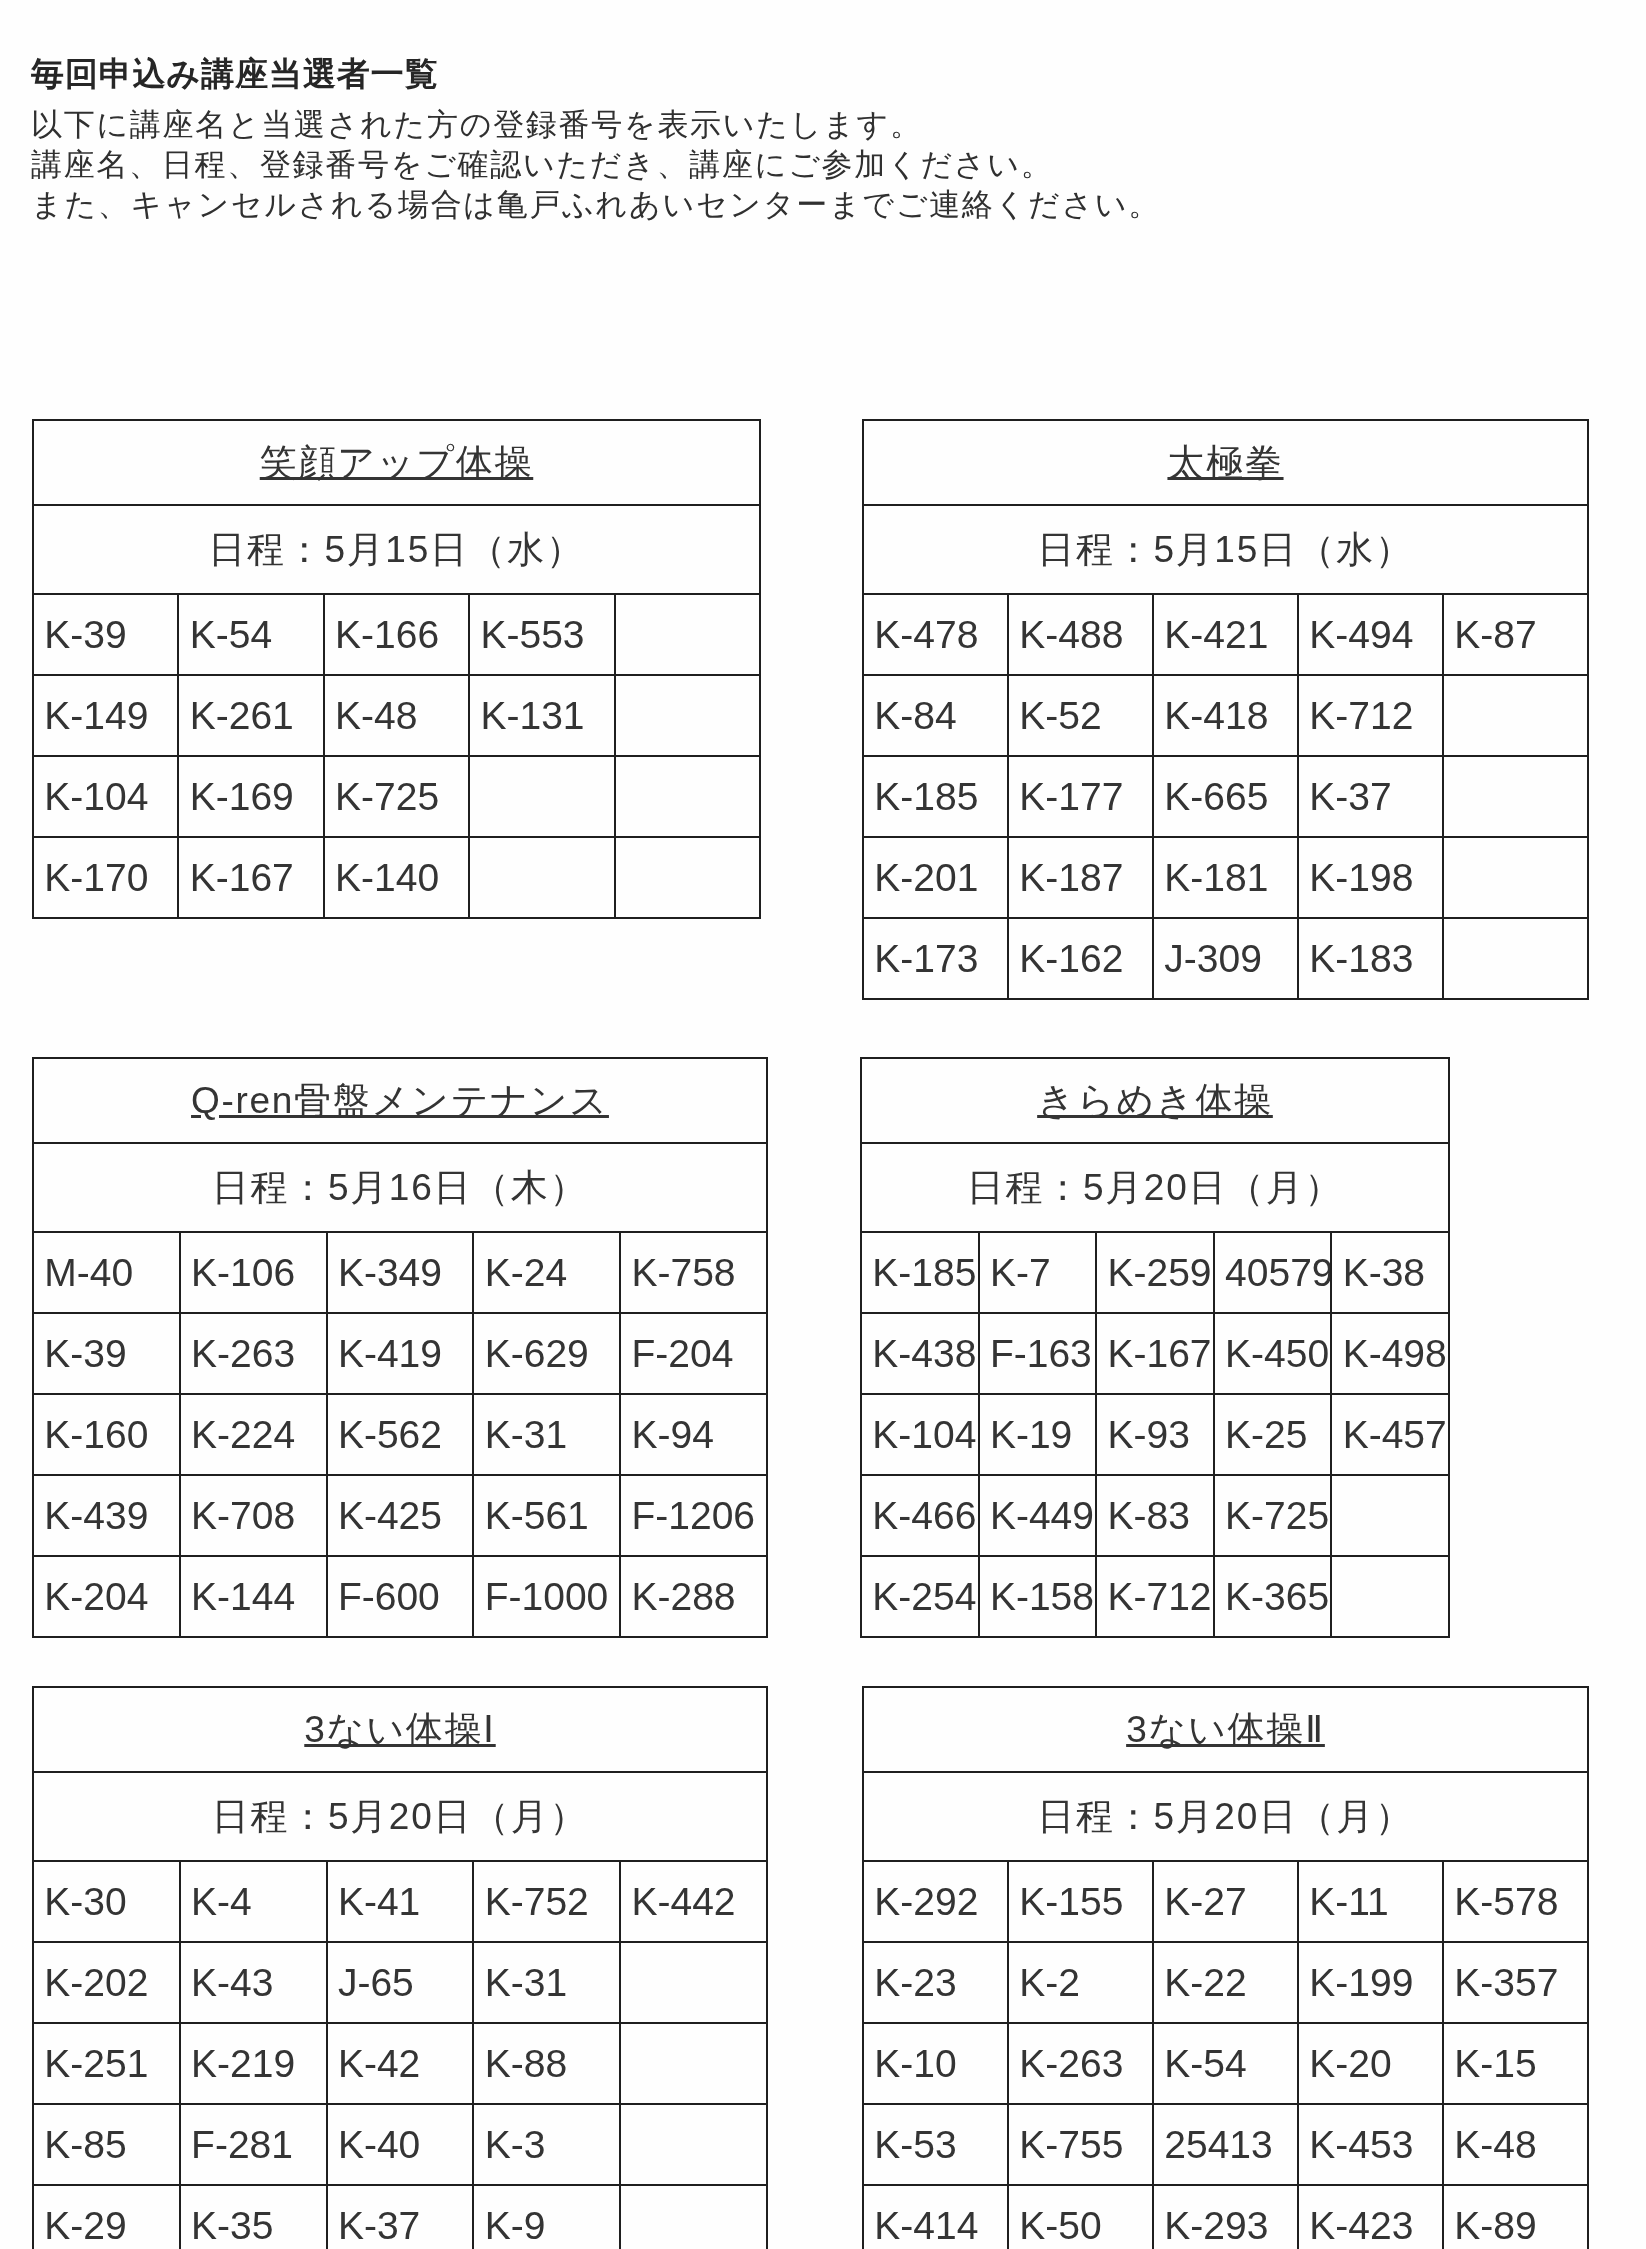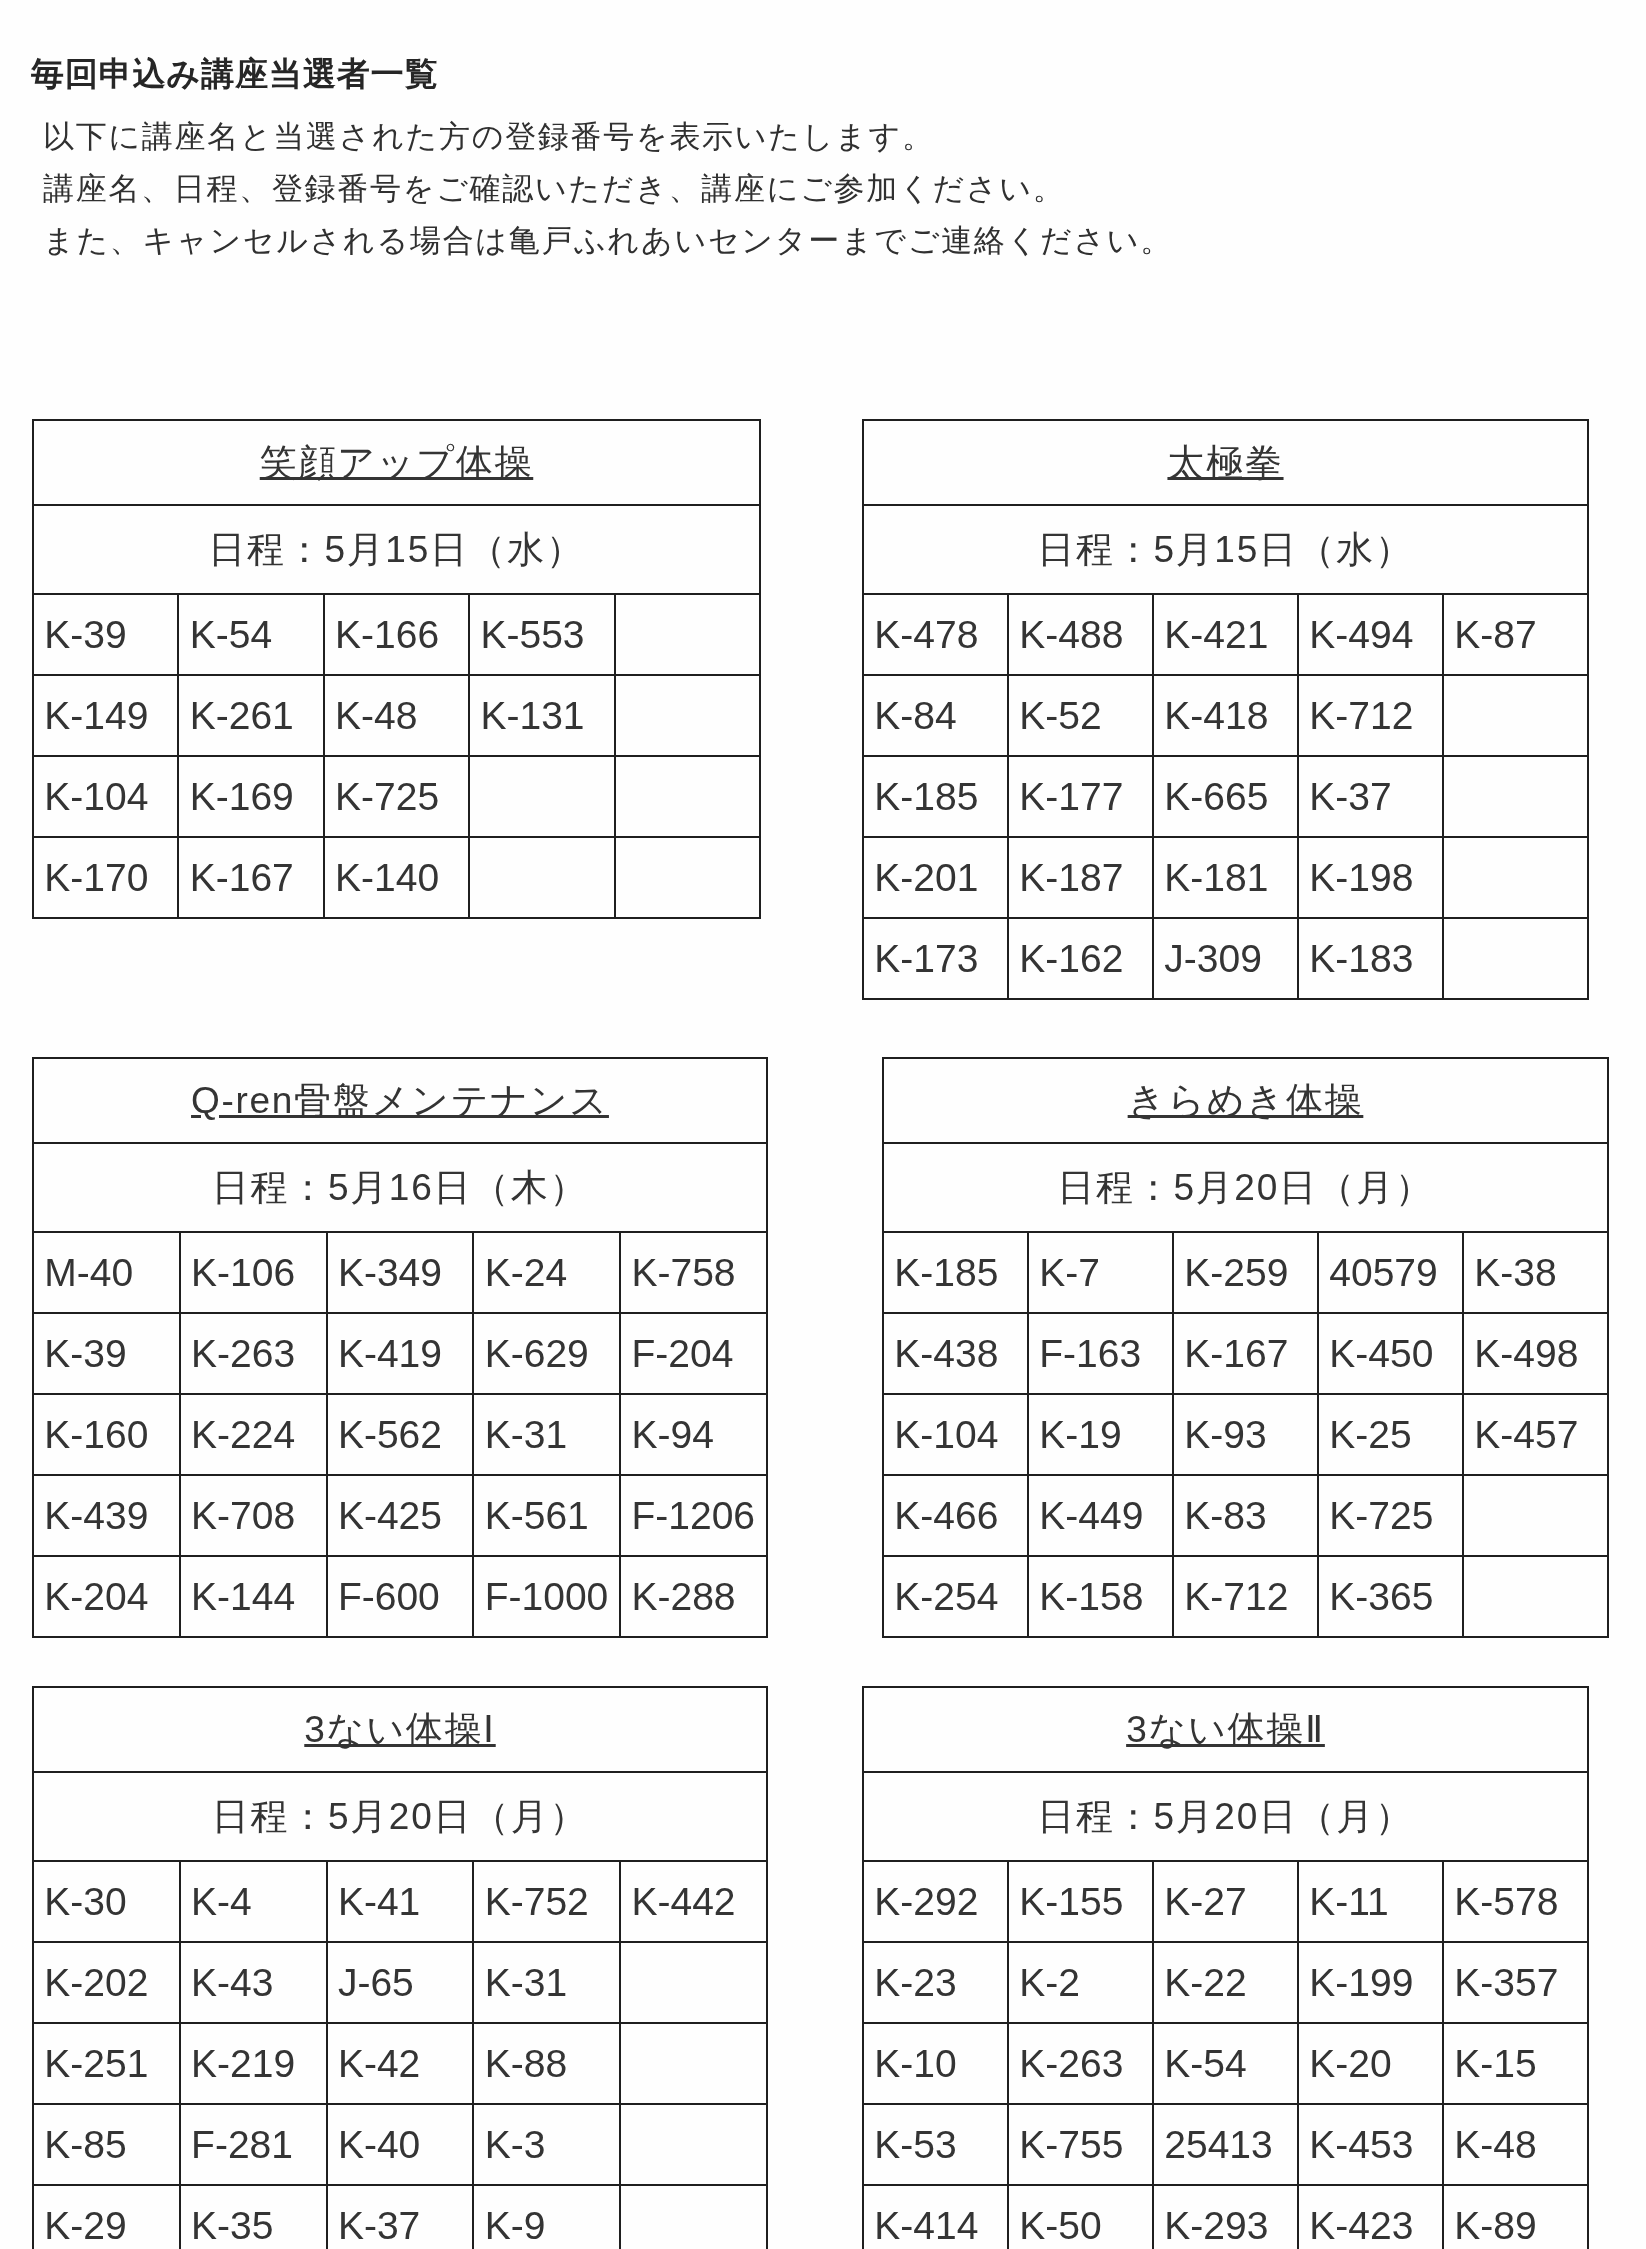--- a/index.html
+++ b/index.html
@@ -26,21 +26,21 @@
     font-weight: bold;
     letter-spacing: 0.9px;
     color: #262626;
   }
   .intro {
     position: absolute;
     left: 31px;
     top: 105px;
   }
   .intro p {
-    margin: 12px;
+    margin: 0;
     font-size: 31px;
     line-height: 40px;
     letter-spacing: 1.7px;
     color: #303030;
   }
   table.course-table {
     position: absolute;
     border-collapse: collapse;
     table-layout: fixed;
     background: #fefefe;
@@ -68,21 +68,21 @@
   }
   tr.data-row td {
     height: 79px;
     text-align: left;
     padding: 0 5.1px 0 10.3px;
   }
   
   #table-0 { left: 32px;   top: 419px;  width: 729px; }
   #table-1 { left: 862px; top: 419px;  width: 727px; padding-left: 45px; }
   #table-2 { left: 32px;   top: 1057px; width: 736px; }
-  #table-3 { left: 882px; top: 1057px; width: 727px; border-radius: 26px; }
+  #table-3 { left: 860px; top: 1057px; width: 590px; border-radius: 26px; }
   #table-4 { left: 32px;   top: 1686px; width: 736px; }
   #table-5 { left: 862px; top: 1686px; width: 727px; }
 </style>
 </head>
 <body>
 
 <div class="page">
 
   <h1 class="page-title">毎回申込み講座当選者一覧</h1>
 

